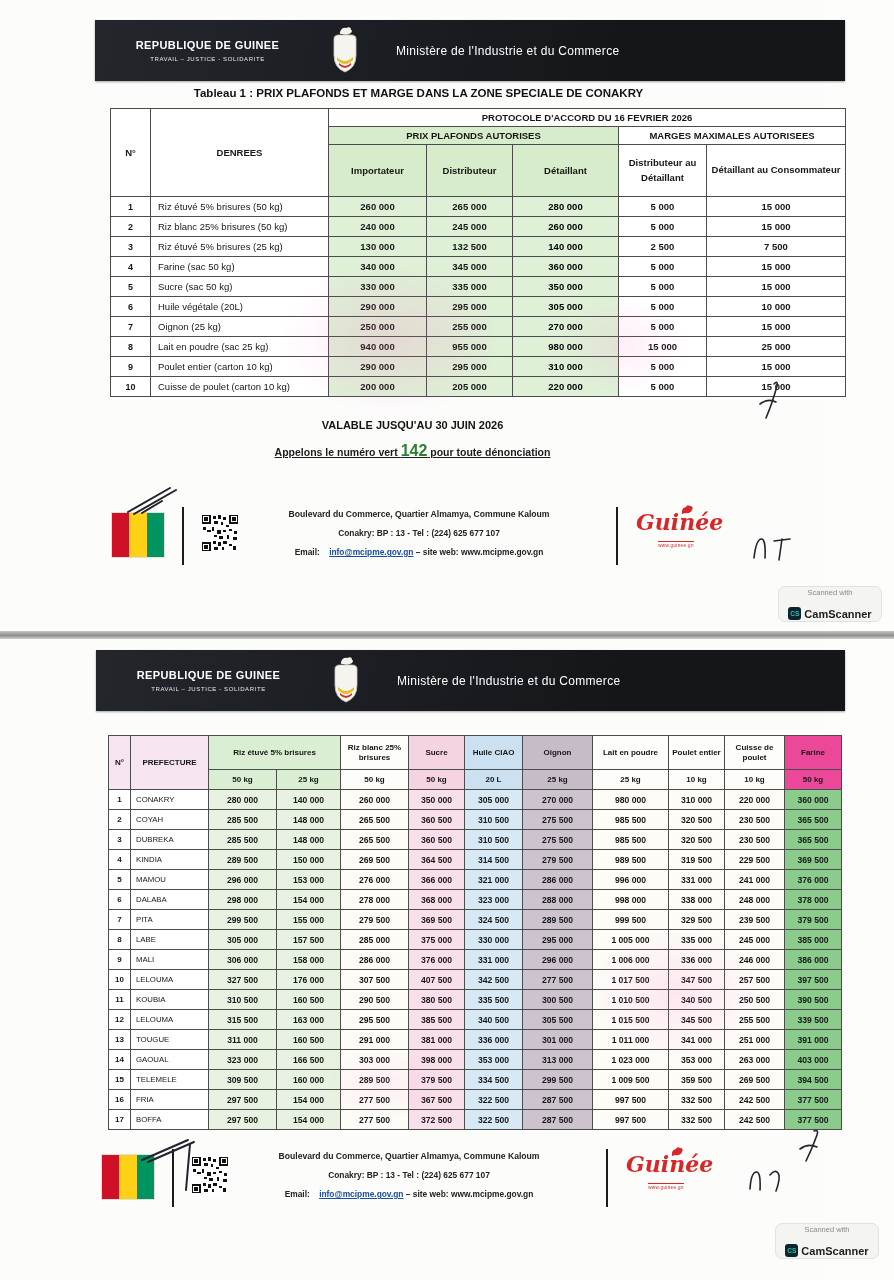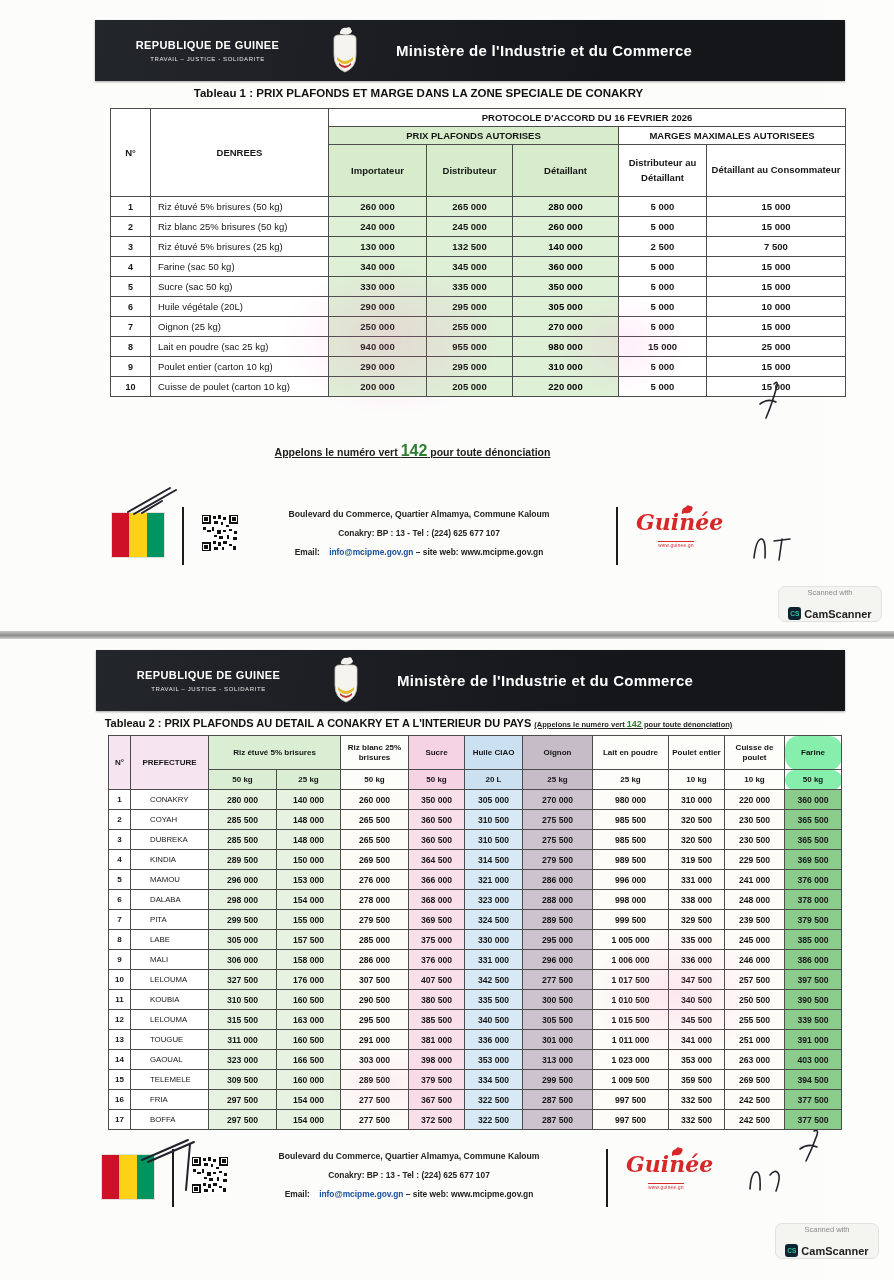--- a/index.html
+++ b/index.html
@@ -9,21 +9,21 @@
   .page2{top:639px;height:641px;}
   .divider{position:absolute;left:0;top:631px;width:894px;height:8px;
     background:linear-gradient(#c6c6c4,#8e8e8c 55%,#d2d2d0);}
   
   .gov-header{position:absolute;height:61px;background:linear-gradient(100deg,#23262b,#14161a 70%);
     color:#fff;display:flex;align-items:center;box-shadow:0 1px 2px rgba(0,0,0,.35);}
   .gov-left{width:225px;text-align:center;}
   .gov-republic{font-size:11px;font-weight:bold;letter-spacing:.4px;}
   .gov-motto{font-size:6px;letter-spacing:.6px;margin-top:5px;color:#e8e8e8;}
   .gov-emblem{width:38px;height:52px;margin:0 6px;}
-  .gov-ministry{font-size:15px;font-weight:bold;letter-spacing:.3px;margin-left:26px;}
+  .gov-ministry{font-size:12px;font-weight:normal;letter-spacing:.3px;margin-left:26px;}
   
   .doc-title{position:absolute;left:6px;width:100%;text-align:center;font-size:11.5px;font-weight:bold;color:#111;}
   .title-paren{font-size:7.5px;text-decoration:underline;font-weight:bold;color:#222;}
   .hot-num{color:#2f7d33;font-weight:bold;}
   
   table{border-collapse:collapse;table-layout:fixed;background:#fff;}
   th,td{border:1px solid #4c4c4c;color:#161616;overflow:hidden;white-space:nowrap;}
   th{font-weight:bold;text-align:center;}
   td{text-align:center;}
   .num{font-weight:bold;font-size:9.5px;}
@@ -36,45 +36,45 @@
   .t1 .g{background:#def0d6;}
   .t1 .h-green{background:#d6ecca;}
   .t1 .bcol{font-weight:800;color:#000;}
   .t1 th.wrap{white-space:normal;line-height:1.5;}
   
   .t2{width:733px;}
   .t2 th{font-size:8px;white-space:normal;line-height:1.25;}
   .t2 tbody tr{height:20px;}
   .t2 td{font-size:8.6px;}
   .t2 .cell-num{font-size:8px;font-weight:bold;background:#fff;}
-  .t2 .cell-pref{text-align:left;padding-left:19px;font-size:7.8px;font-weight:normal;background:#fff;}
+  .t2 .cell-pref{text-align:left;padding-left:5px;font-size:7.8px;font-weight:normal;background:#fff;}
   .h-pref{background:#f6e4f1;}
   .h-green2{background:#d9eed3;} .c-green{background:#e7f3e0;}
   .h-white2{background:#fdfdfa;} .c-white{background:#fdfcf7;}
   .h-pink{background:#f6d3e3;}   .c-pink{background:#f9dfe9;}
   .h-blue{background:#cbe1f2;}   .c-blue{background:#d8e9f6;}
   .h-mauve{background:#c6bcc8;}  .c-mauve{background:#cdc3cf;}
-  .h-farine{background:#86efac;border-radius:13px;} .c-farine{background:#8bcb8c;}
+  .h-farine{background:#ec4899;} .c-farine{background:#8bcb8c;}
   
   .validity{position:absolute;left:0;width:100%;text-align:center;font-size:11px;font-weight:bold;color:#131313;}
   .hotline{position:absolute;left:0;width:100%;text-align:center;font-size:10.5px;font-weight:bold;
     color:#1d1d1d;}
   .hotline .inner{text-decoration:underline;}
   .hotline .big{font-size:16px;}
   
   .footer{position:absolute;display:flex;align-items:flex-start;}
   .flag{width:52px;height:44px;margin-top:10px;display:flex;box-shadow:0 0 0 1px #e0e0dd;}
   .flag div{flex:1;}
   .vsep{width:2px;height:58px;background:#1c1c1c;margin:4px 18px 0 18px;}
   .qr{width:36px;height:36px;margin-top:12px;}
   .addr{width:330px;text-align:center;margin:6px 14px 0 16px;}
   .addr-l1{font-size:8.6px;font-weight:bold;color:#222;}
   .addr-l2{font-size:8.4px;font-weight:bold;color:#222;margin-top:9px;}
   .addr-l3{font-size:8.4px;font-weight:bold;color:#222;margin-top:9px;}
-  .addr a,.email-link{color:#1a4fa0;cursor:pointer;margin-left:7px;}
+  .addr a,.email-link{color:#1a4fa0;text-decoration:underline;cursor:pointer;margin-left:7px;}
   .brand{margin-top:8px;text-align:center;position:relative;width:80px;}
   .brand-word{font-family:"DejaVu Serif",serif;font-style:italic;font-weight:bold;font-size:22px;color:#d62828;line-height:1;}
   .brand-bird{position:absolute;top:-7px;left:44px;width:14px;height:12px;}
   .brand-sub{font-size:4.5px;color:#c22;letter-spacing:.4px;margin-top:1px;border-top:1px solid #d62828;display:inline-block;padding-top:1px;}
   
   .cam{position:absolute;width:102px;height:34px;background:#f4f4f1;border:1px solid #e2e2de;border-radius:7px;
     display:flex;flex-direction:column;align-items:center;justify-content:center;}
   .cam-top{font-size:7.5px;color:#8a8a8a;}
   .cam-bot{display:flex;align-items:flex-end;margin-top:10px;}
   .cam-ic{width:13px;height:13px;border-radius:3px;background:#0d2330;color:#25c3a2;font-size:6.5px;font-weight:bold;
@@ -224,20 +224,21 @@
               <td class="g num">200 000</td>
               <td class="g num">205 000</td>
               <td class="g num bcol">220 000</td>
               <td class="num">5 000</td>
               <td class="num">15 000</td>
             </tr>
           </tbody>
       </table>
     </div>
 
+    <div class="validity" style="top:419px;">VALABLE JUSQU'AU 30 JUIN 2026</div>
 
     <div class="hotline" style="top:442px;"><span class="inner"><span>Appelons le numéro vert </span><span class="big hot-num">142</span><span> pour toute dénonciation</span></span></div>
 
     <div class="footer" style="left:112px;top:503px;">
       <div class="flag">
         <div style="background:#ce1126;"></div>
           <div style="background:#fcd116;"></div>
           <div style="background:#009460;"></div>
       </div>
       <div class="vsep"></div>
@@ -295,21 +296,20 @@
       </div>
       <svg class="gov-emblem" viewBox="0 0 36 52">
         <path d="M13,7 Q15,2 19,3 Q24,1 24,5 Q26,5 24,8 Q20,11 15,9 Q12,9 13,7 Z" fill="#f4f2ec"></path>
         <path d="M7,14 Q7,10 12,10 L24,10 Q29,10 29,14 L29,30 Q29,43 18,47 Q7,43 7,30 Z" fill="#f6f4ef" stroke="#cfcabf" stroke-width="0.8"></path>
         <path d="M10,32 Q18,40 26,32 L26,35 Q18,43 10,35 Z" fill="#e4bd2f"></path>
         <path d="M12,38 Q18,44 24,38 L24,40 Q18,46 12,40 Z" fill="#c9342a"></path>
       </svg>
       <div class="gov-ministry">Ministère de l'Industrie et du Commerce</div>
     </div>
 
-    <div class="doc-title" style="top:78px;font-size:11px;"><span>Tableau 2 : PRIX PLAFONDS AU DETAIL A CONAKRY ET A L'INTERIEUR DU PAYS</span> <span class="title-paren"><span>(Appelons le numéro vert </span><span class="hot-num" style="font-size:9px;">142</span><span> pour toute dénonciation)</span></span></div>
 
     <div style="position:absolute;left:108px;top:96px;">
       <table class="t2">
         <colgroup>
           <col style="width:22px">
             <col style="width:78px">
           <col style="width:68px">
             <col style="width:64px">
             <col style="width:68px">
             <col style="width:56px">

